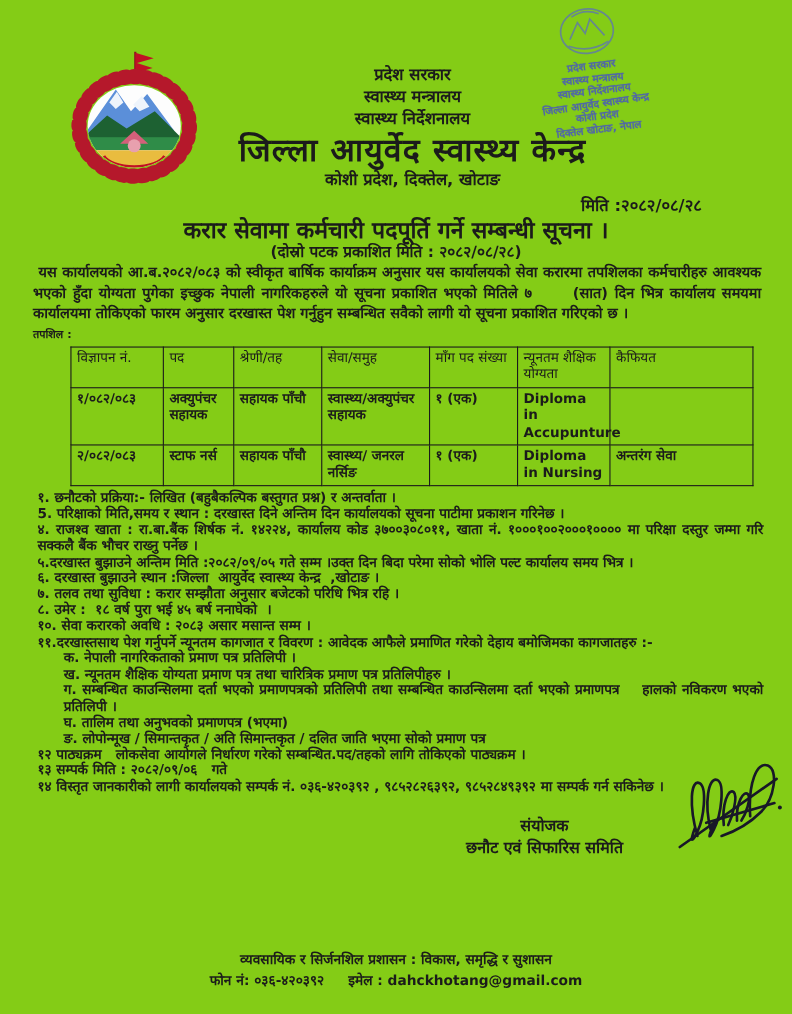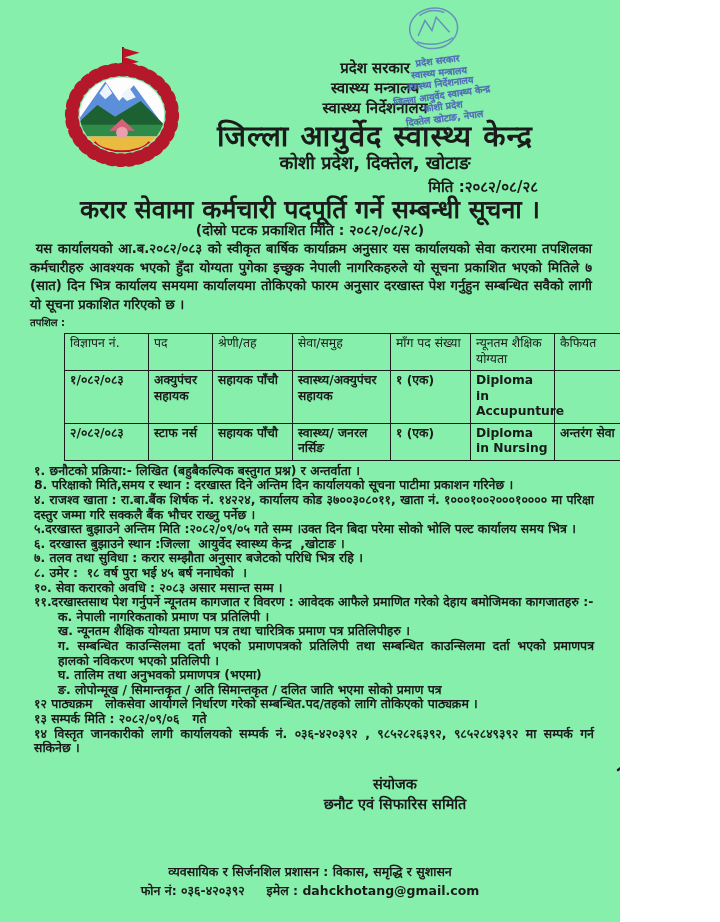--- a/index.html
+++ b/index.html
@@ -1,36 +1,36 @@
 <!DOCTYPE html>
 <html><head>
 <meta charset="utf-8">
 <style>
   html,body{margin:0;padding:0;}
   body{width:720px;height:922px;background:#ffffff;font-family:"DejaVu Sans",sans-serif;color:#1b1b1b;}
-  .page{position:relative;width:620px;height:922px;background:#86efac;overflow:hidden;}
+  .page{position:relative;width:720px;height:922px;background:#84cc16;overflow:hidden;}
 
   
   .hdr{position:relative;height:178px;}
   .emblem{position:absolute;left:58px;top:44px;}
   .org{position:absolute;left:120px;top:58px;width:510px;text-align:center;font-weight:700;}
   .org .l1,.org .l2,.org .l3{font-size:15px;line-height:20px;}
   .org .office{font-size:29px;line-height:34px;margin-top:1px;letter-spacing:1px;font-weight:700;}
-  .org .addr{font-size:18px;line-height:20px;}
+  .org .addr{font-size:15px;line-height:20px;}
 
   
   .stamp{position:absolute;right:92px;top:4px;width:180px;text-align:center;transform:rotate(-7deg);color:#4a5cb8;font-weight:700;opacity:.88;}
   .stamp .st-line{font-size:9.5px;line-height:11.5px;text-shadow:0 0 1px rgba(74,92,184,.55);white-space:nowrap;}
   .stamp .st-line:nth-child(3){transform:rotate(1.5deg);}
   .stamp .st-line:nth-child(5){transform:rotate(-1.5deg);}
   .stamp svg{display:block;margin:0 auto 1px auto;}
 
   
   .date-line{text-align:right;padding-right:82px;font-size:15px;font-weight:700;line-height:18px;}
-  .notice-title{text-align:center;font-size:25px;font-weight:700;line-height:25px;margin-top:1px;}
+  .notice-title{text-align:center;font-size:21px;font-weight:700;line-height:25px;margin-top:1px;}
   .pub-line{text-align:center;font-size:14px;font-weight:700;line-height:17px;}
   .intro{margin:1px 28px 0 30px;font-size:13.2px;font-weight:700;line-height:18.6px;text-align:justify;white-space:pre-wrap;}
   .tapasil{margin-left:30px;font-size:10px;font-weight:700;line-height:18px;}
 
   
   table.vac{border-collapse:collapse;margin:1px 0 3px 64px;width:620px;table-layout:fixed;}
   table.vac th,table.vac td{border:1.4px solid #1b1b1b;font-size:12.3px;font-weight:700;padding:2px 4px 3px 5px;text-align:left;vertical-align:top;line-height:15.5px;}
   table.vac th{font-weight:400;}
 
   
@@ -154,21 +154,21 @@
         <td>स्वास्थ्य/ जनरल नर्सिङ</td>
         <td>१ (एक)</td>
         <td>Diploma in Nursing</td>
         <td>अन्तरंग सेवा</td>
       </tr>
     </tbody>
   </table>
 
   <div class="items">
     <div class="item">१. छनौटको प्रक्रिया:- लिखित (बहुबैकल्पिक बस्तुगत प्रश्न) र अन्तर्वाता ।</div>
-    <div class="item">8. परिक्षाको मिति,समय र स्थान : दरखास्त दिने अन्तिम दिन कार्यालयको सूचना पाटीमा प्रकाशन गरिनेछ ।</div>
+    <div class="item">5. परिक्षाको मिति,समय र स्थान : दरखास्त दिने अन्तिम दिन कार्यालयको सूचना पाटीमा प्रकाशन गरिनेछ ।</div>
     <div class="item">४. राजश्व खाता : रा.बा.बैंक शिर्षक नं. १४२२४, कार्यालय कोड ३७००३०८०११, खाता नं. १०००१००२०००१०००० मा परिक्षा दस्तुर जम्मा गरि सक्कलै बैंक भौचर राख्नु पर्नेछ ।</div>
     <div class="item">५.दरखास्त बुझाउने अन्तिम मिति :२०८२/०९/०५ गते सम्म ।उक्त दिन बिदा परेमा सोको भोलि पल्ट कार्यालय समय भित्र ।</div>
     <div class="item">६. दरखास्त बुझाउने स्थान :जिल्ला  आयुर्वेद स्वास्थ्य केन्द्र  ,खोटाङ ।</div>
     <div class="item">७. तलव तथा सुविधा : करार सम्झौता अनुसार बजेटको परिधि भित्र रहि ।</div>
     <div class="item">८. उमेर :  १८ वर्ष पुरा भई ४५ बर्ष ननाघेको  ।</div>
     <div class="item">१०. सेवा करारको अवधि : २०८३ असार मसान्त सम्म ।</div>
     <div class="item">११.दरखास्तसाथ पेश गर्नुपर्ने न्यूनतम कागजात र विवरण : आवेदक आफैले प्रमाणित गरेको देहाय बमोजिमका कागजातहरु :-</div>
     <div class="item sub">क. नेपाली नागरिकताको प्रमाण पत्र प्रतिलिपी ।</div>
     <div class="item sub">ख. न्यूनतम शैक्षिक योग्यता प्रमाण पत्र तथा चारित्रिक प्रमाण पत्र प्रतिलिपीहरु ।</div>
     <div class="item sub">ग. सम्बन्धित काउन्सिलमा दर्ता भएको प्रमाणपत्रको प्रतिलिपी तथा सम्बन्धित काउन्सिलमा दर्ता भएको प्रमाणपत्र    हालको नविकरण भएको प्रतिलिपी ।</div>

